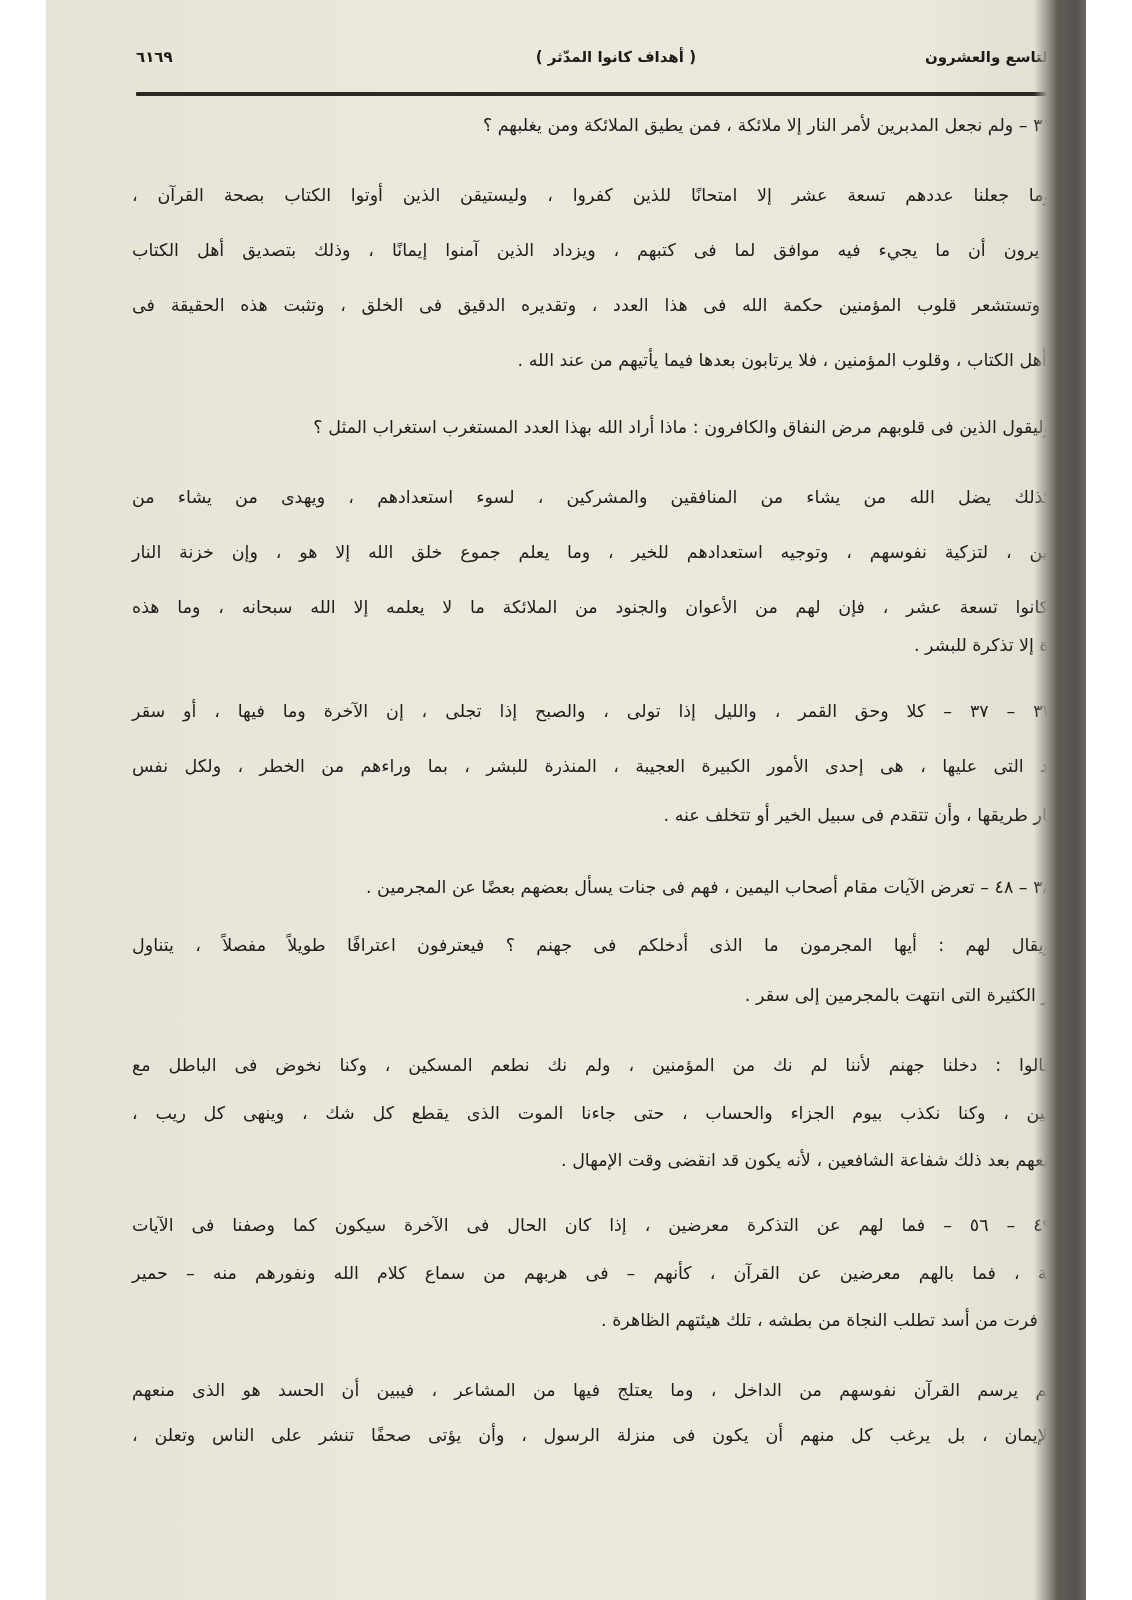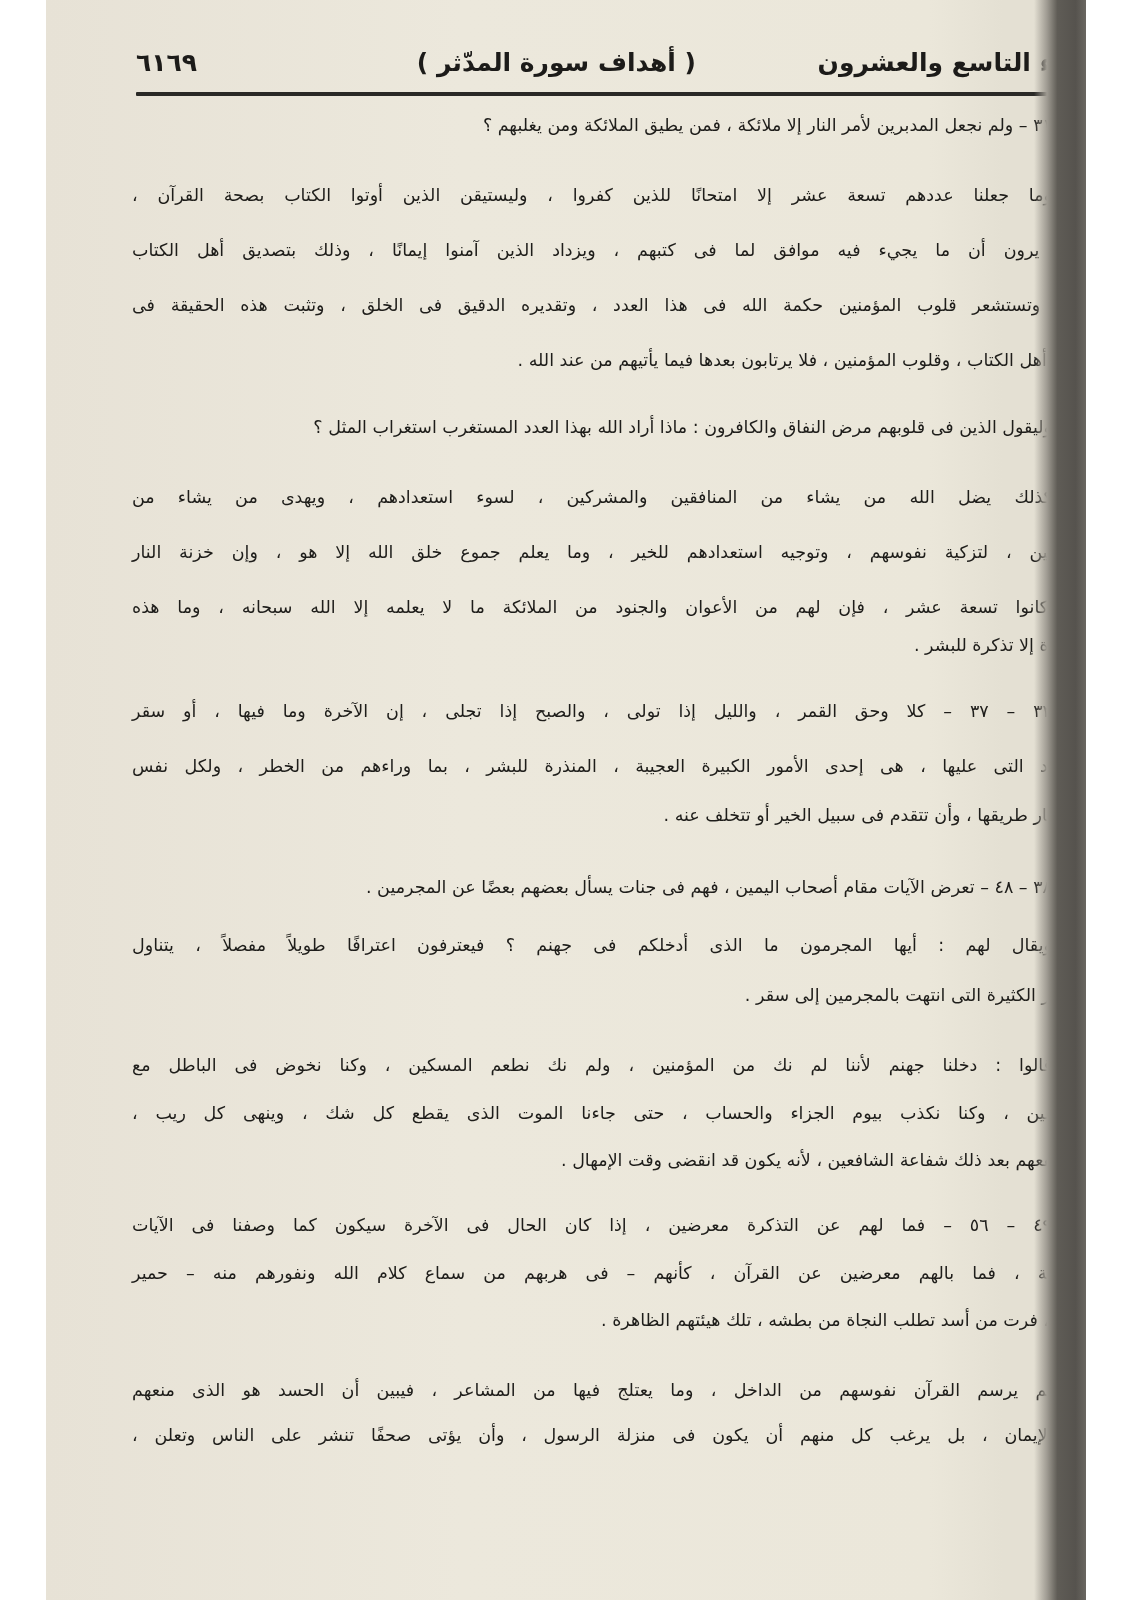--- a/index.html
+++ b/index.html
@@ -37,21 +37,21 @@
     left: 90px;
     right: 0;
     height: 36px;
     direction: rtl;
   }
   .head-part {
     position: absolute;
     top: 0;
     font-family: "DejaVu Sans", sans-serif;
     font-weight: bold;
-    font-size: 25px;
+    font-size: 15px;
     color: #1c1b19;
     white-space: nowrap;
   }
   .head-part.part-title { right: 0; }
   .head-part.surah-title { right: 390px; }
   .head-part.page-number { left: 0; direction: rtl; }
   .header-rule {
     position: absolute;
     top: 92px;
     left: 90px;
@@ -86,21 +86,21 @@
     padding-right: 40px;
   }
 </style>
 </head>
 <body>
 
 <div class="page">
 
   <div class="running-head">
     <span class="head-part part-title">جزء التاسع والعشرون</span>
-    <span class="head-part surah-title">( أهداف سورة المدّثر )</span>
+    <span class="head-part surah-title">( أهداف كانوا المدّثر )</span>
     <span class="head-part page-number">٦١٦٩</span>
   </div>
   <div class="header-rule"></div>
 
   <div class="text-block">
 
     <div class="line last indent" style="top:110px">٣١ – ولم نجعل المدبرين لأمر النار إلا ملائكة ، فمن يطيق الملائكة ومن يغلبهم ؟</div>
 
     <div class="line indent" style="top:180px">وما جعلنا عددهم تسعة عشر إلا امتحانًا للذين كفروا ، وليستيقن الذين أوتوا الكتاب بصحة القرآن ،</div>
     <div class="line" style="top:235px">لأنهم يرون أن ما يجيء فيه موافق لما فى كتبهم ، ويزداد الذين آمنوا إيمانًا ، وذلك بتصديق أهل الكتاب</div>

